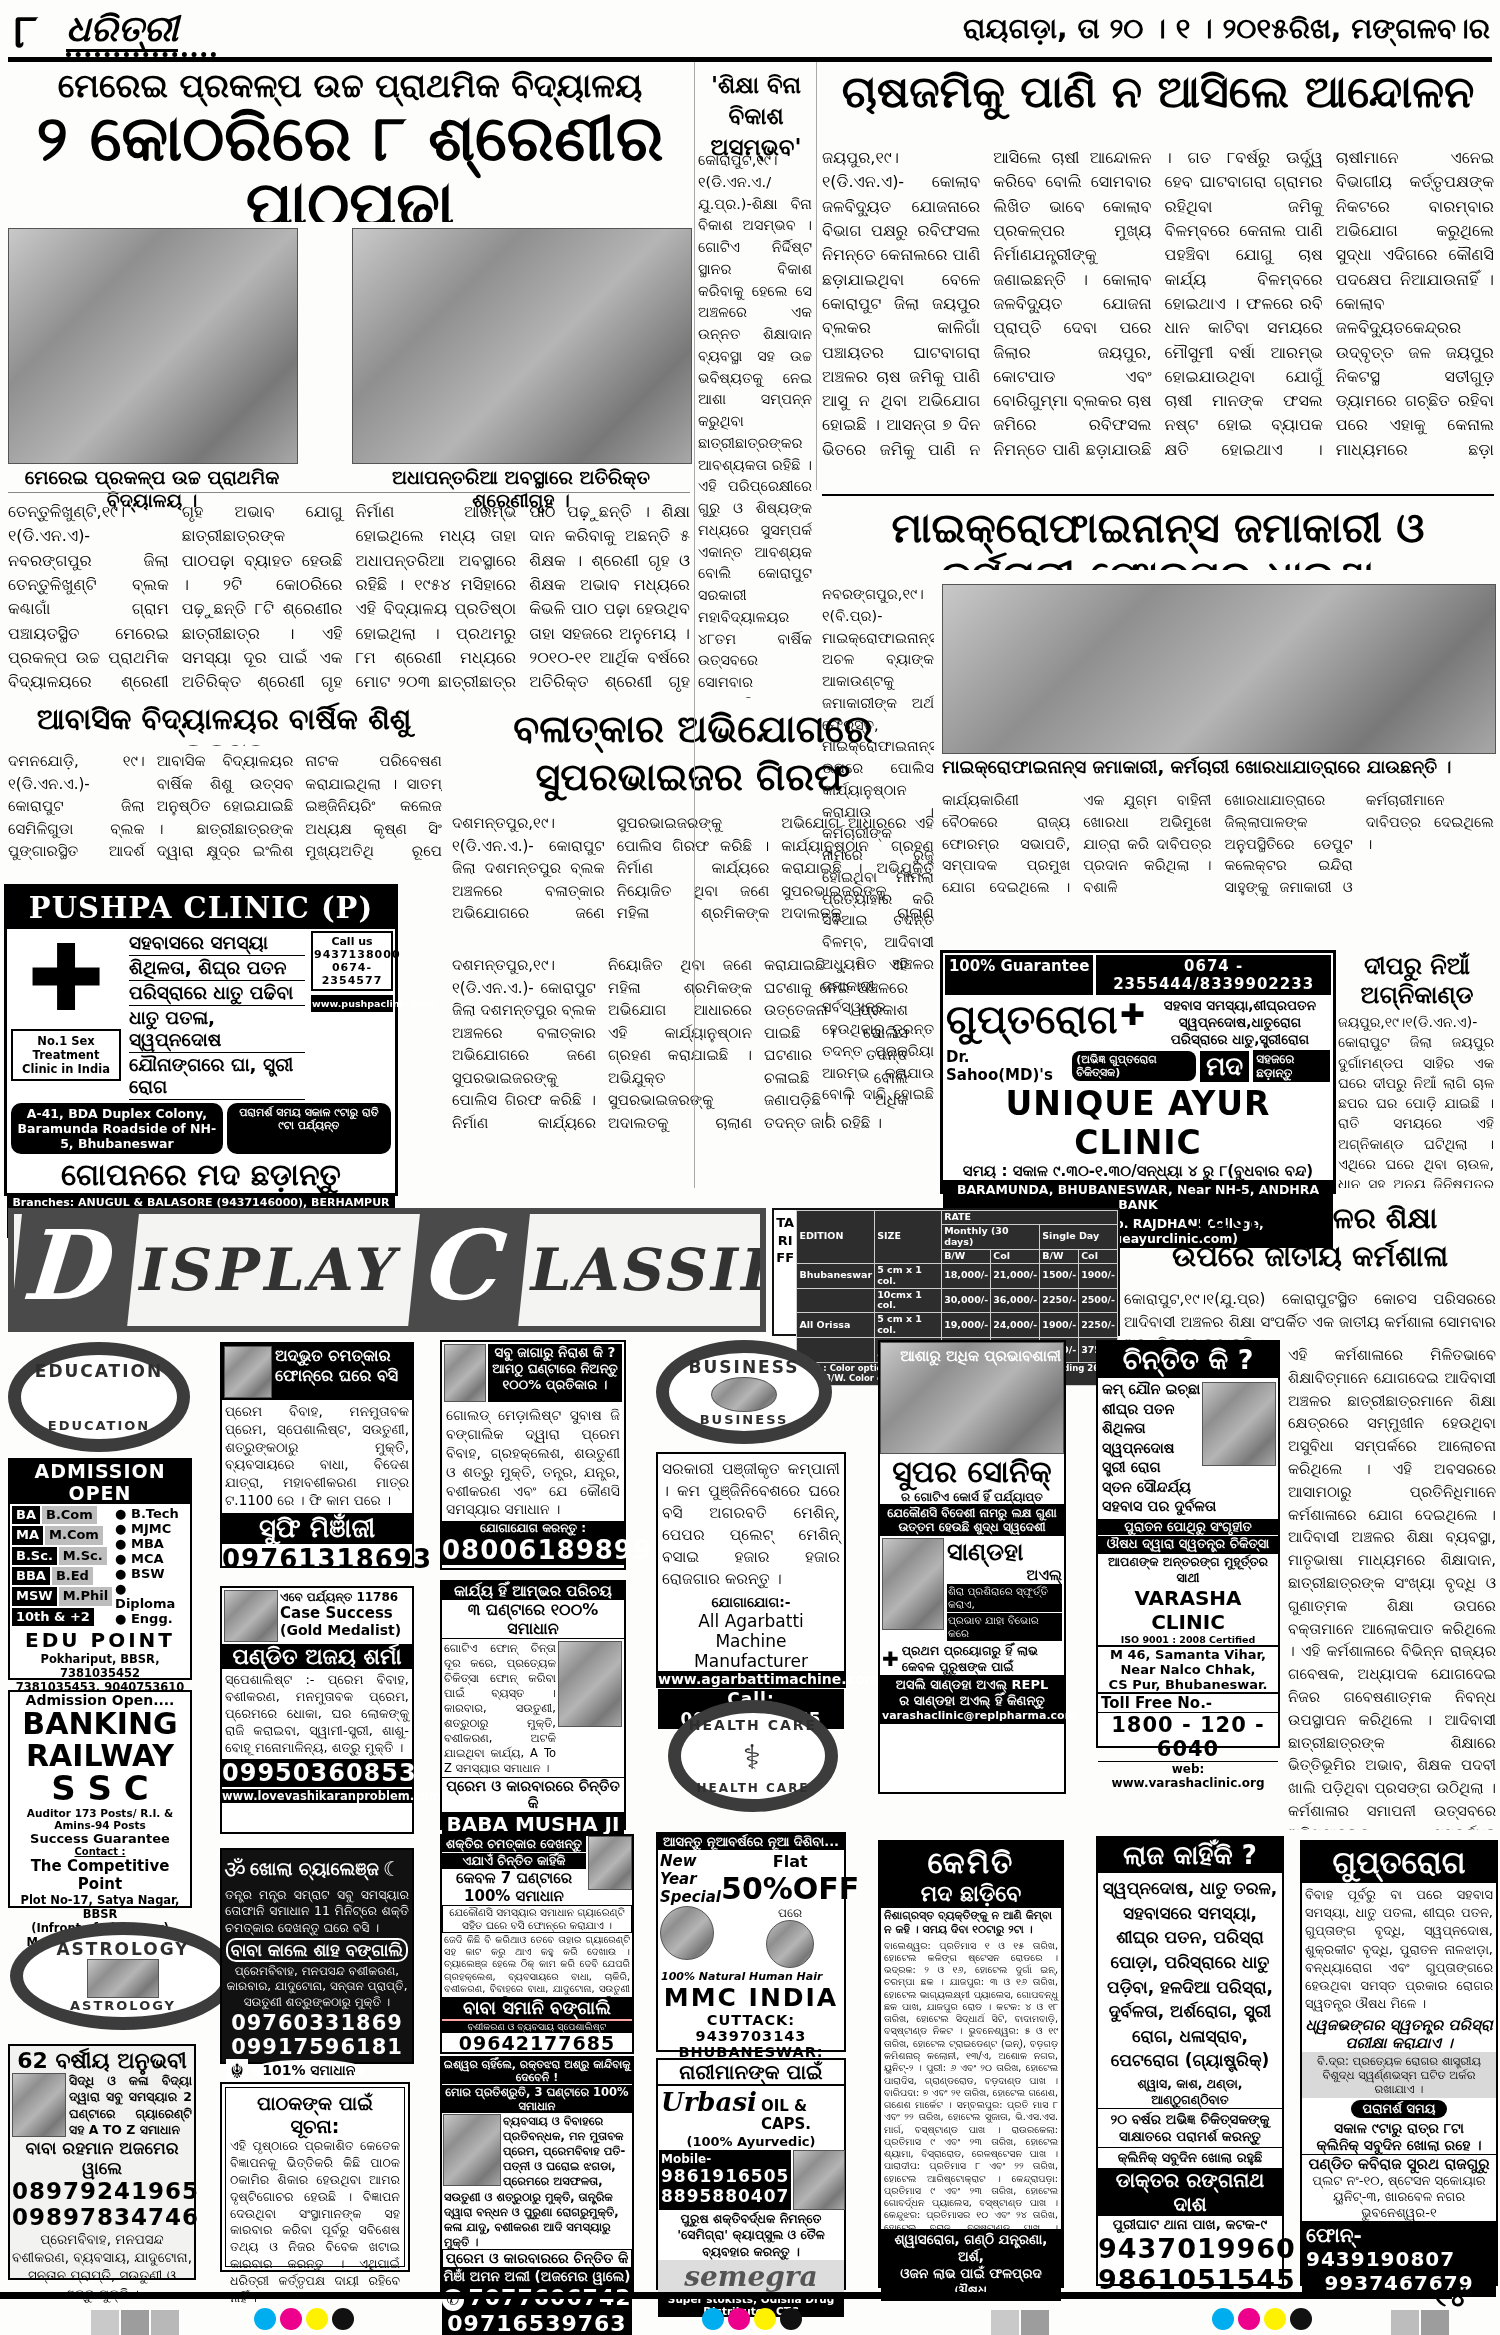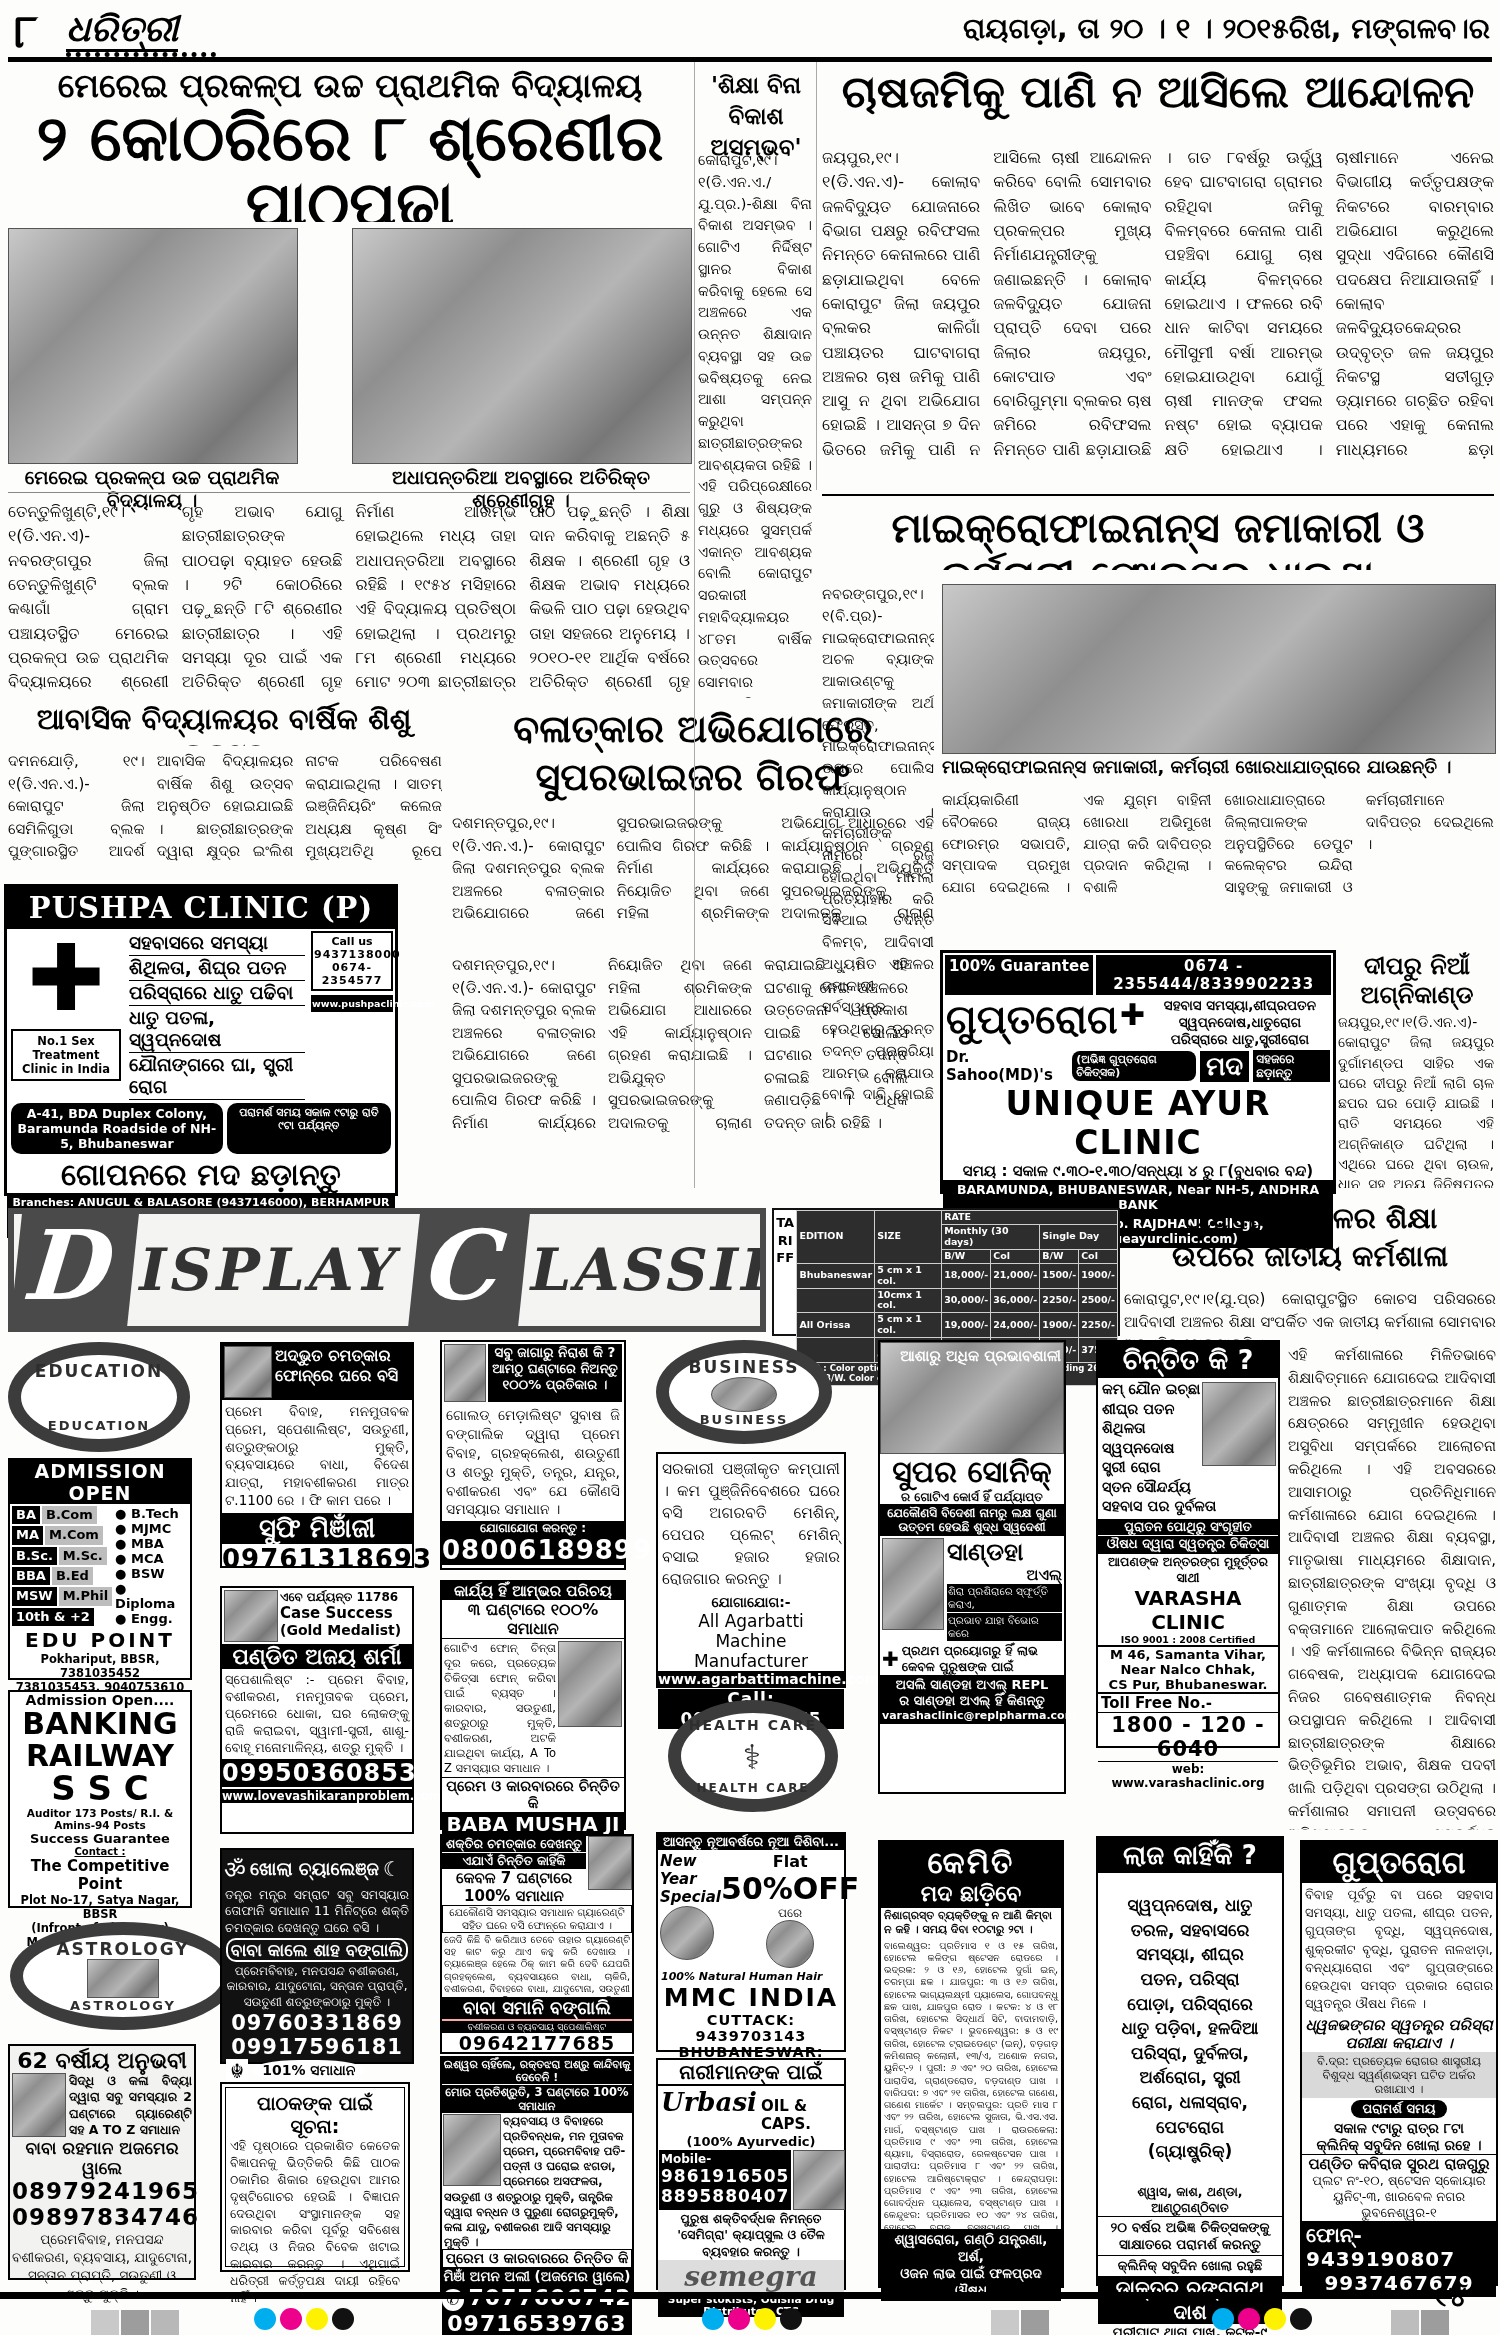--- a/index.html
+++ b/index.html
@@ -538,21 +538,21 @@
     <div class="c b" style="font-size:13px;">M 46, Samanta Vihar,</div>
     <div class="c b" style="font-size:13px;">Near Nalco Chhak,</div>
     <div class="c b" style="font-size:13px;border-bottom:2px solid #000;">CS Pur, Bhubaneswar.</div>
     <div class="b" style="font-size:15px;padding-left:3px;">Toll Free No.-</div>
     <div class="c b num" style="font-size:21px;border-top:1px solid #000;border-bottom:1px solid #000;">1800 - 120 - 6040</div>
     <div class="c b" style="font-size:12px;">web: www.varashaclinic.org</div>
   </div>
 
   <div class="abs bx" style="left:1096px;top:1836px;width:184px;height:446px;">
     <div class="k c b" style="font-size:26px;padding:2px;">ଲାଜ କାହିଁକି ?</div>
-    <div class="c b" style="font-size:17px;line-height:1.45;padding:20px;">ସ୍ୱପ୍ନଦୋଷ, ଧାତୁ ତରଳ, ସହବାସରେ ସମସ୍ୟା, ଶୀଘ୍ର ପତନ, ପରିସ୍ରା ପୋଡ଼ା, ପରିସ୍ରାରେ ଧାତୁ ପଡ଼ିବା, ହଳଦିଆ ପରିସ୍ରା, ଦୁର୍ବଳତା, ଅର୍ଶରୋଗ, ସ୍ତ୍ରୀ ରୋଗ, ଧଳାସ୍ରାବ, ପେଟରୋଗ (ଗ୍ୟାଷ୍ଟ୍ରିକ୍)</div>
+    <div class="c b" style="font-size:17px;line-height:1.45;padding:3px;">ସ୍ୱପ୍ନଦୋଷ, ଧାତୁ ତରଳ, ସହବାସରେ ସମସ୍ୟା, ଶୀଘ୍ର ପତନ, ପରିସ୍ରା ପୋଡ଼ା, ପରିସ୍ରାରେ ଧାତୁ ପଡ଼ିବା, ହଳଦିଆ ପରିସ୍ରା, ଦୁର୍ବଳତା, ଅର୍ଶରୋଗ, ସ୍ତ୍ରୀ ରୋଗ, ଧଳାସ୍ରାବ, ପେଟରୋଗ (ଗ୍ୟାଷ୍ଟ୍ରିକ୍)</div>
     <div class="c b" style="font-size:12.5px;border-bottom:1.5px solid #000;">ଶ୍ୱାସ, କାଶ, ଥଣ୍ଡା, ଆଣ୍ଠୁଗଣ୍ଠିବାତ</div>
     <div class="c b" style="font-size:13.5px;border-bottom:1.5px solid #000;padding:2px;">୨୦ ବର୍ଷର ଅଭିଜ୍ଞ ଚିକିତ୍ସକଙ୍କୁ ସାକ୍ଷାତରେ ପରାମର୍ଶ କରନ୍ତୁ</div>
     <div class="c b" style="font-size:13px;padding:2px;">କ୍ଲିନିକ୍ ସବୁଦିନ ଖୋଲା ରହୁଛି</div>
     <div class="k c b" style="font-size:20px;">ଡାକ୍ତର ରଙ୍ଗନାଥ ଦାଶ</div>
     <div class="c b" style="font-size:13.5px;">ପୁରୀଘାଟ ଥାନା ପାଖ, କଟକ-୯</div>
     <div class="c b num" style="font-size:27px;">9437019960</div>
     <div class="c b num" style="font-size:27px;">9861051545</div>
   </div>
 
   <div class="abs bx" style="left:1300px;top:1840px;width:194px;height:442px;">

